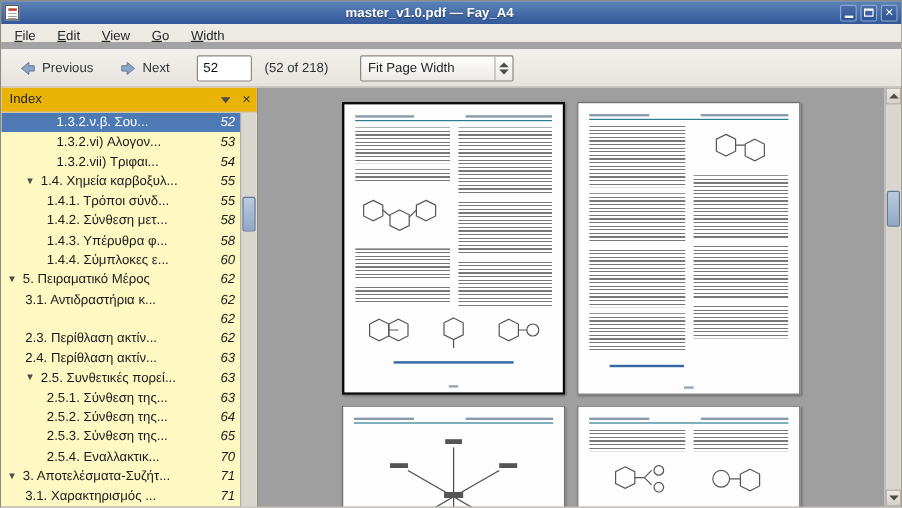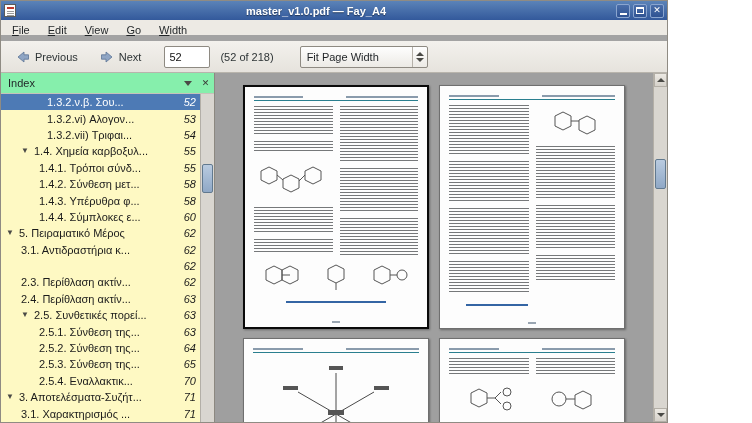--- a/index.html
+++ b/index.html
@@ -1,18 +1,18 @@
 <!DOCTYPE html>
 <html><head>
 <meta charset="utf-8">
 <style>
   * { box-sizing: border-box; margin: 0; padding: 0; }
   html,body { width:752px; height:423px; overflow:hidden;
     font-family:"Liberation Sans","DejaVu Sans",sans-serif; }
-  .window { width:668px; height:423px; border:1px solid #8f8b83; background:#edeae4;
+  .window { width:752px; height:423px; border:1px solid #8f8b83; background:#edeae4;
     display:flex; flex-direction:column; }
 
   
   .titlebar { height:19px; flex:0 0 19px; display:flex; align-items:center; gap:4px;
     padding:0 3px; background:linear-gradient(#5b83b8,#33599b); }
   .win-icon { width:12px; height:13px; background:#fdfdfd; border:1px solid #5a5a5a; position:relative; }
   .win-icon::after { content:""; position:absolute; left:2px; top:2px; width:7px; height:2px; background:#c0392b; }
   .win-icon::before { content:""; position:absolute; left:2px; top:6px; width:7px; height:5px;
     background:repeating-linear-gradient(to bottom,#9a9a9a 0,#9a9a9a 1px,transparent 1px,transparent 2px); }
   .title { flex:1; text-align:center; color:#fff; font-weight:bold; font-size:11px;
@@ -48,21 +48,21 @@
     border-bottom:4px solid #4a4a46; }
   .tri-down-sm { width:0; height:0; border-left:4px solid transparent; border-right:4px solid transparent;
     border-top:4px solid #4a4a46; }
 
   
   .content { flex:1; display:flex; overflow:hidden; }
 
   
   .sidebar { width:214px; flex:0 0 214px; display:flex; flex-direction:column;
     border-right:1px solid #8c8880; background:#fff; }
-  .sidebar-header { height:21px; flex:0 0 21px; display:flex; background:#86efac;
+  .sidebar-header { height:21px; flex:0 0 21px; display:flex; background:#eab308;
     border-bottom:1px solid #c6c2ba; }
   .sidebar-combo { flex:1; display:flex; align-items:center; padding:0 5px 0 7px; font-size:11px; color:#1f2326; }
   .chevron-down { margin-left:auto; width:0; height:0; border-left:4px solid transparent;
     border-right:4px solid transparent; border-top:5px solid #4a4a46; }
   .sidebar-close { width:17px; display:flex; align-items:center; justify-content:center; }
   .sidebar-close::before { content:"✕"; font-size:9px; color:#3a3a38; }
   .index-body { flex:1; display:flex; overflow:hidden; background:#fef9c3; }
   .index-list { flex:1; overflow:hidden; }
   .index-row { display:flex; align-items:center; height:16.4px; font-size:11px; color:#1b1b1b;
     white-space:nowrap; cursor:default; }

